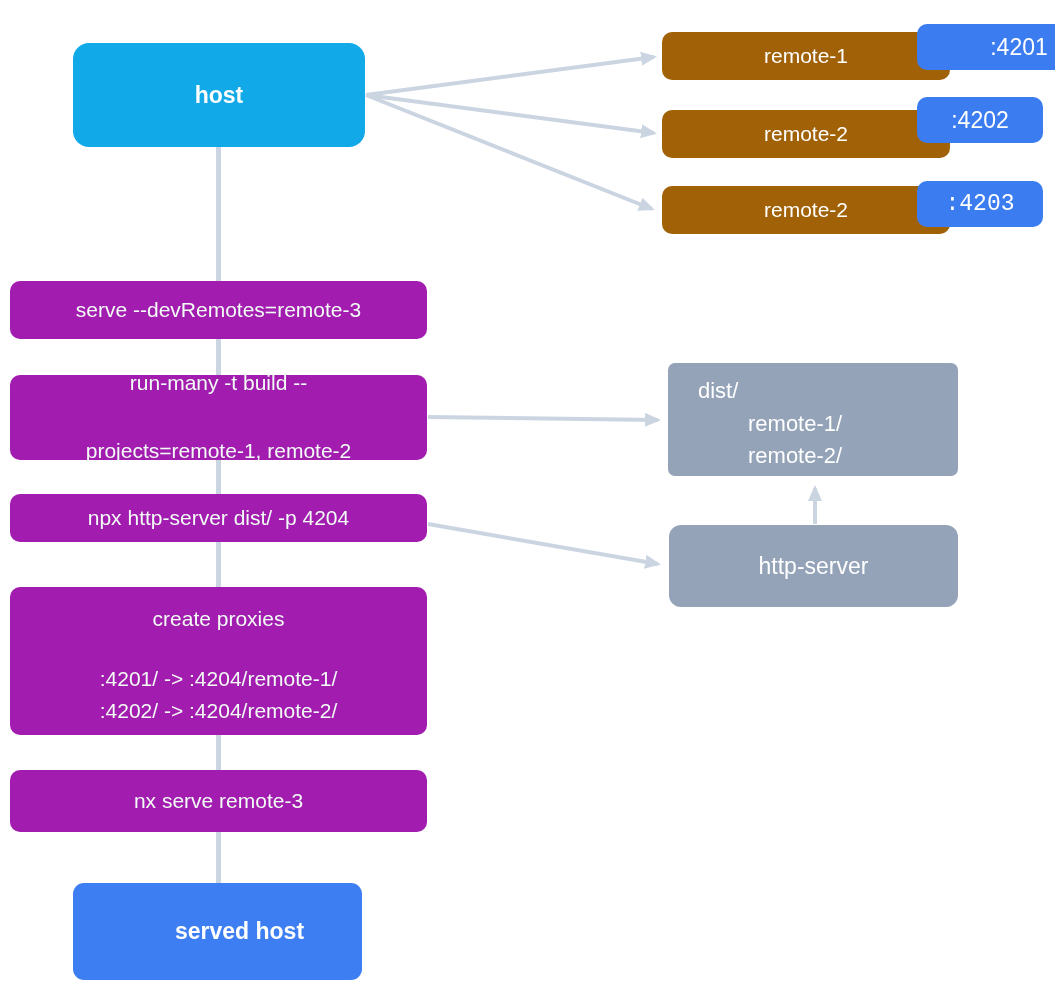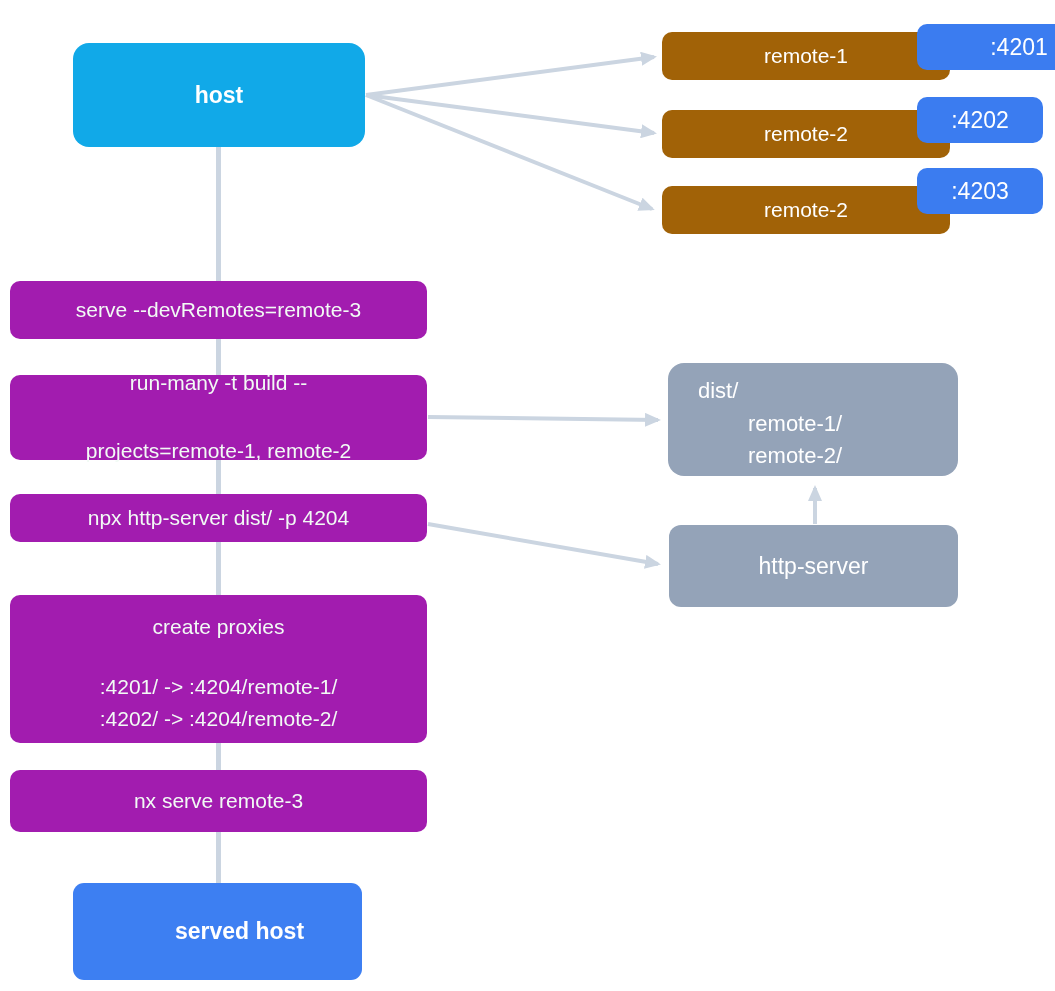--- a/index.html
+++ b/index.html
@@ -57,41 +57,41 @@
     z-index: 3;
     left: 917px; width: 126px; height: 46px;
     background: #3b7cf0;
     border-radius: 10px;
     display: flex; align-items: center; justify-content: center;
     color: #ffffff;
     font-size: 23px; font-weight: 400;
   }
   .badge-1 { top: 24px; padding-left: 39px; }
   .badge-2 { top: 97px; }
-  .badge-3 { top: 168px; }
+  .badge-3 { top: 181px; font-family: Liberation Mono, monospace; }
   .node-step {
     left: 10px; width: 417px;
     background: #a21caf;
     border-radius: 10px;
     font-size: 21px; font-weight: 400;
     color: #f2fbf5;
     text-align: center;
     flex-direction: column;
     line-height: 1.55;
   }
   .step-serve   { top: 281px; height: 58px; }
   .step-build   { top: 375px; height: 85px; gap: 35px; }
   .step-http    { top: 494px; height: 48px; }
-  .step-proxies { top: 587px; height: 148px; justify-content: flex-start; padding-top: 16px; margin-top: 8px; }
+  .step-proxies { top: 587px; height: 148px; justify-content: flex-start; padding-top: 16px; }
   .step-nx      { top: 770px; height: 62px; }
   .proxy-gap { height: 27px; }
   .node-dist {
     left: 668px; top: 363px; width: 290px; height: 113px;
     background: #94a3b8;
-    border-radius: 16px;
+    border-radius: 7px;
     font-size: 22px; font-weight: 400;
     align-items: flex-start;
     justify-content: flex-start;
     flex-direction: column;
     padding: 12px 0 0 30px;
     line-height: 1.48;
   }
   .dist-indent { padding-left: 50px; }
   .node-http-server {
     left: 669px; top: 525px; width: 289px; height: 82px;

